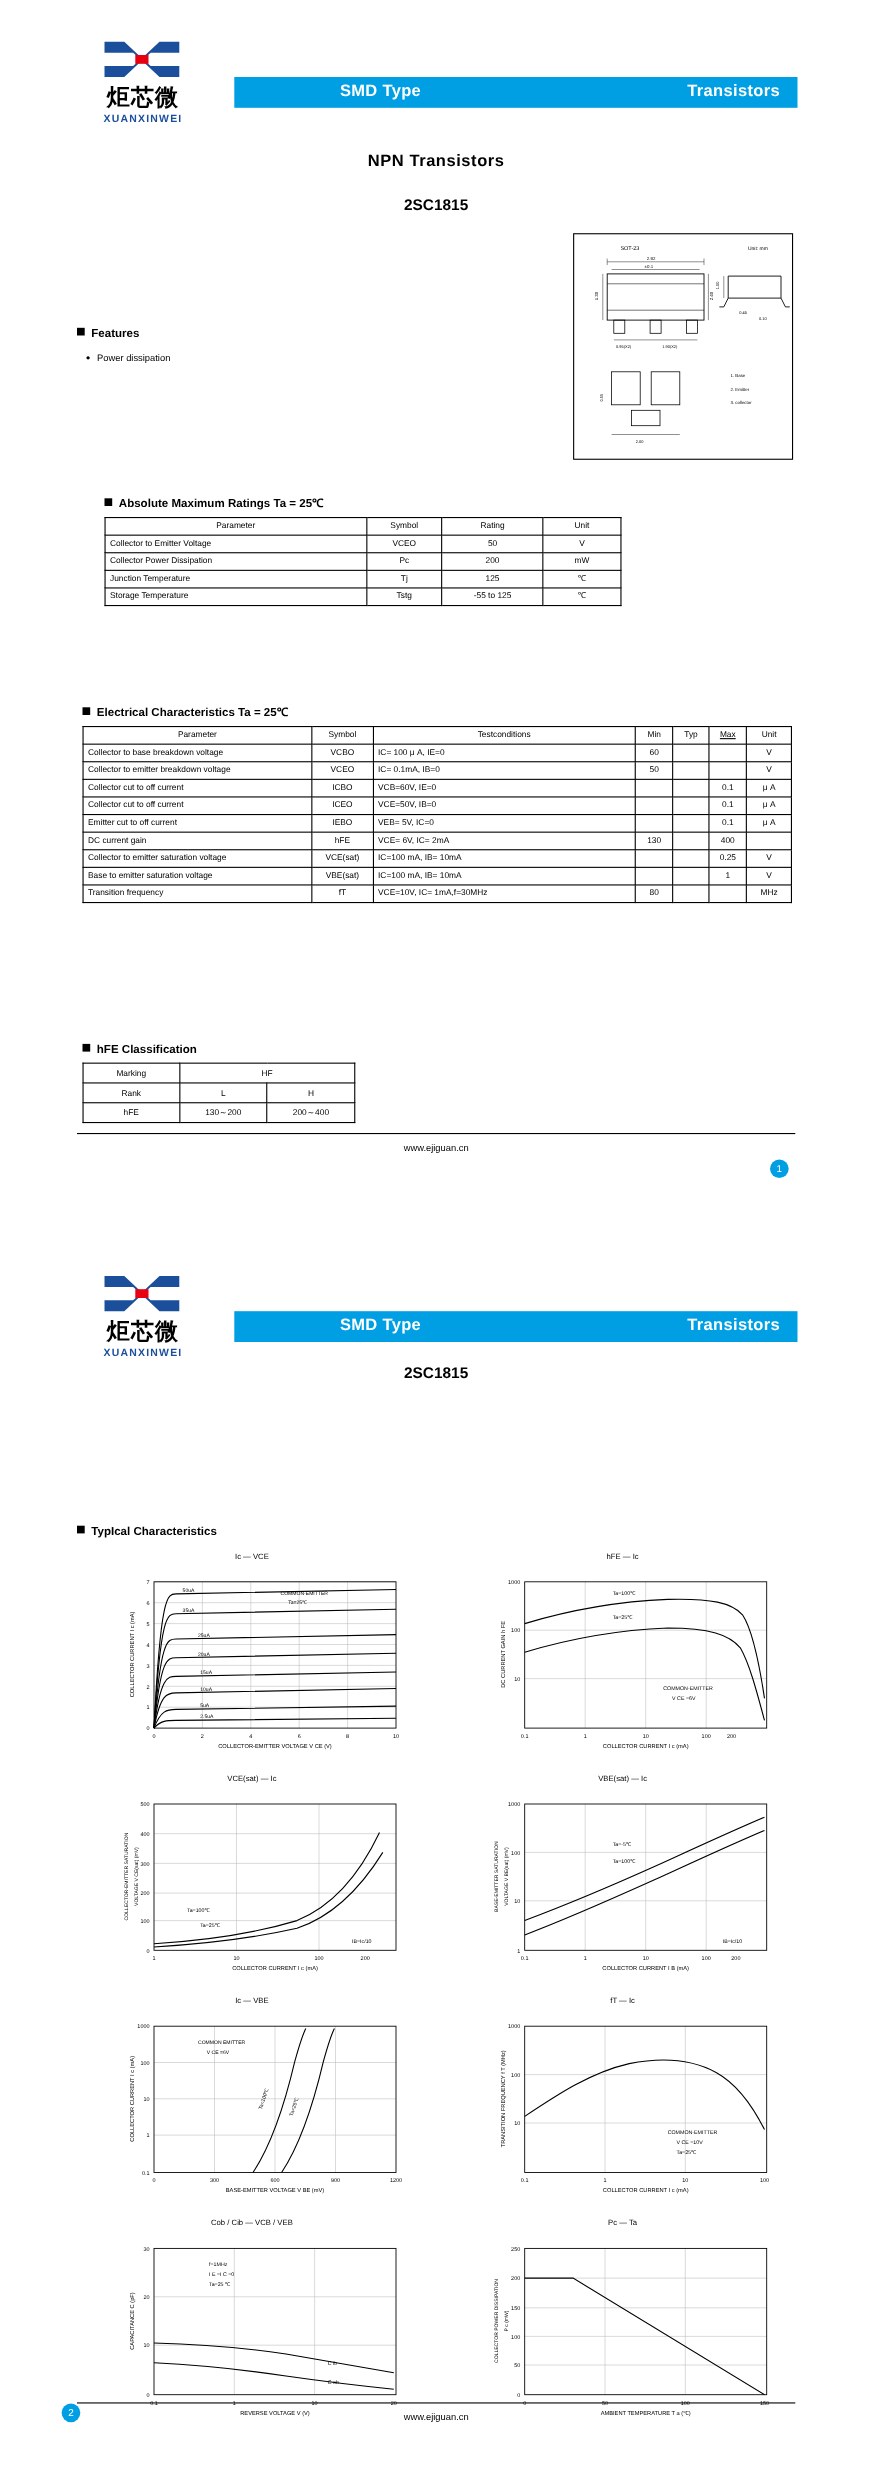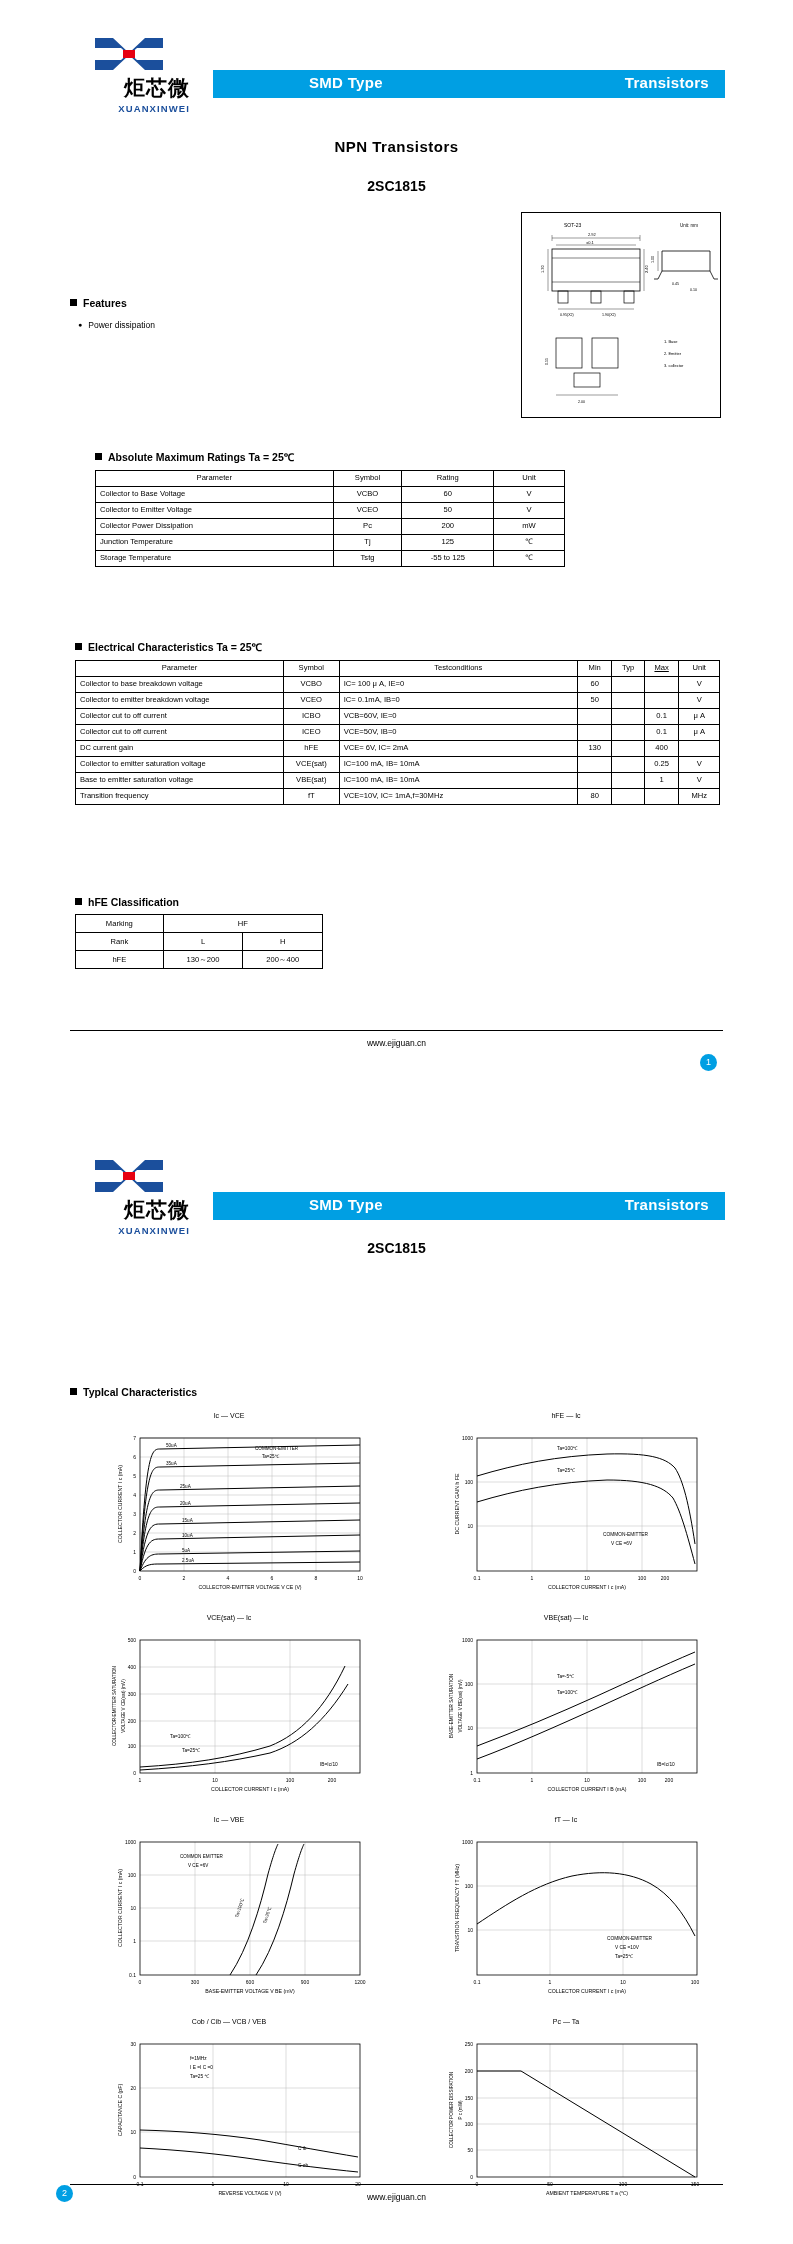--- a/index.html
+++ b/index.html
@@ -19,21 +19,21 @@
   }
   .page1 { height:1122px; }
   .page2 { height:1122px; }
 
   
   .hdr {
     position:absolute;
     left:0; top:0; width:793px; height:120px;
   }
   .logo {
-    position:absolute; left:70px; top:36px; width:120px; text-align:right;
+    position:absolute; left:70px; top:36px; width:120px; text-align:center;
   }
   .logo-mark {
     width:74px; height:36px; margin:0 auto;
     position:relative;
   }
   .logo-mark svg { display:block; }
   .logo-cn {
     font-family:"DejaVu Sans", sans-serif;
     font-size:21px; font-weight:bold; letter-spacing:1px;
     margin-top:2px; color:#000;
@@ -101,21 +101,21 @@
     height:16px;
     font-weight:normal;
     line-height:1.15;
   }
   table.dt th { text-align:center; }
   table.dt td.c { text-align:center; }
   table.dt td.l { text-align:left; }
 
   .abs { left:75px; top:450px;padding-left:20px; }
   .ec  { left:75px; top:640px; }
-  .hfe { left:75px; top:896px; }
+  .hfe { left:75px; top:948px; }
 
   table.hfet { border-collapse:collapse; font-size:7.6px; }
   table.hfet th, table.hfet td {
     border:1px solid #000; height:18px; text-align:center; font-weight:normal;
     padding:2px 6px;
   }
 
   
   .footline {
     position:absolute; left:70px; width:653px; border-top:1px solid #000;
@@ -231,26 +231,20 @@
       <thead>
         <tr>
           <th style="width:228px;">Parameter</th>
           <th style="width:66px;">Symbol</th>
           <th style="width:88px;">Rating</th>
           <th style="width:68px;">Unit</th>
         </tr>
       </thead>
       <tbody>
         <tr>
-          <td class="l">Collector to Base Voltage</td>
-          <td class="c">VCBO</td>
-          <td class="c">60</td>
-          <td class="c">V</td>
-        </tr>
-        <tr>
           <td class="l">Collector to Emitter Voltage</td>
           <td class="c">VCEO</td>
           <td class="c">50</td>
           <td class="c">V</td>
         </tr>
         <tr>
           <td class="l">Collector Power Dissipation</td>
           <td class="c">Pc</td>
           <td class="c">200</td>
           <td class="c">mW</td>
@@ -310,20 +304,29 @@
           <td class="l">VCB=60V, IE=0</td>
           <td class="c"></td>
           <td class="c"></td>
           <td class="c">0.1</td>
           <td class="c">μ A</td>
         </tr>
         <tr>
           <td class="l">Collector cut to off current</td>
           <td class="c">ICEO</td>
           <td class="l">VCE=50V, IB=0</td>
+          <td class="c"></td>
+          <td class="c"></td>
+          <td class="c">0.1</td>
+          <td class="c">μ A</td>
+        </tr>
+        <tr>
+          <td class="l">Emitter cut to off current</td>
+          <td class="c">IEBO</td>
+          <td class="l">VEB= 5V, IC=0</td>
           <td class="c"></td>
           <td class="c"></td>
           <td class="c">0.1</td>
           <td class="c">μ A</td>
         </tr>
         <tr>
           <td class="l">DC current gain</td>
           <td class="c">hFE</td>
           <td class="l">VCE= 6V, IC= 2mA</td>
           <td class="c">130</td>

